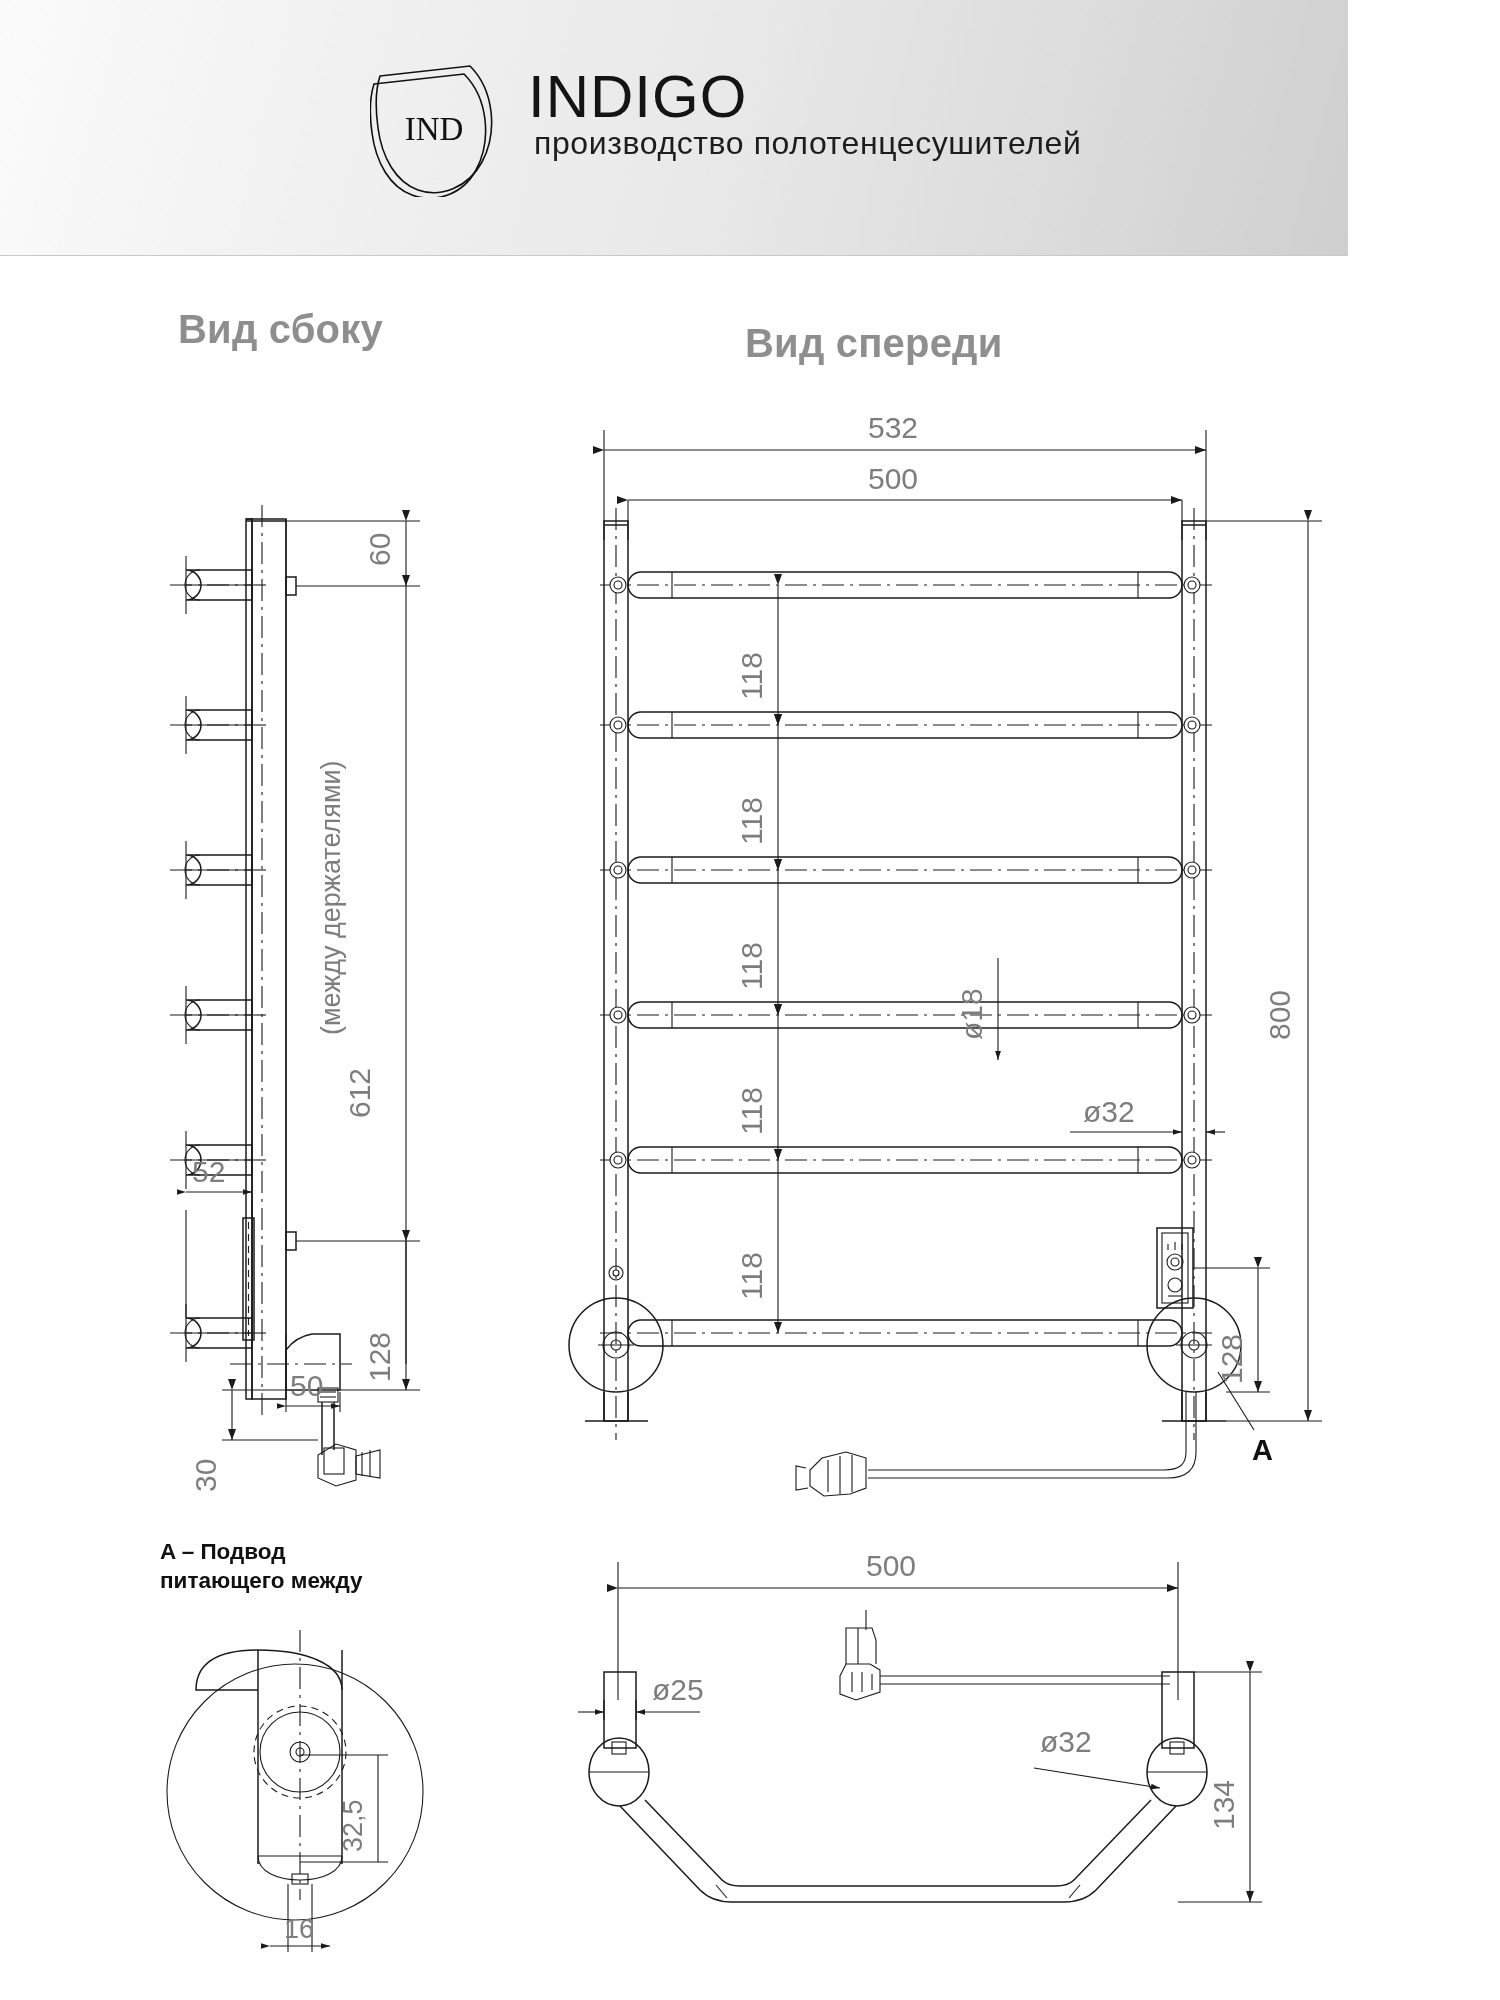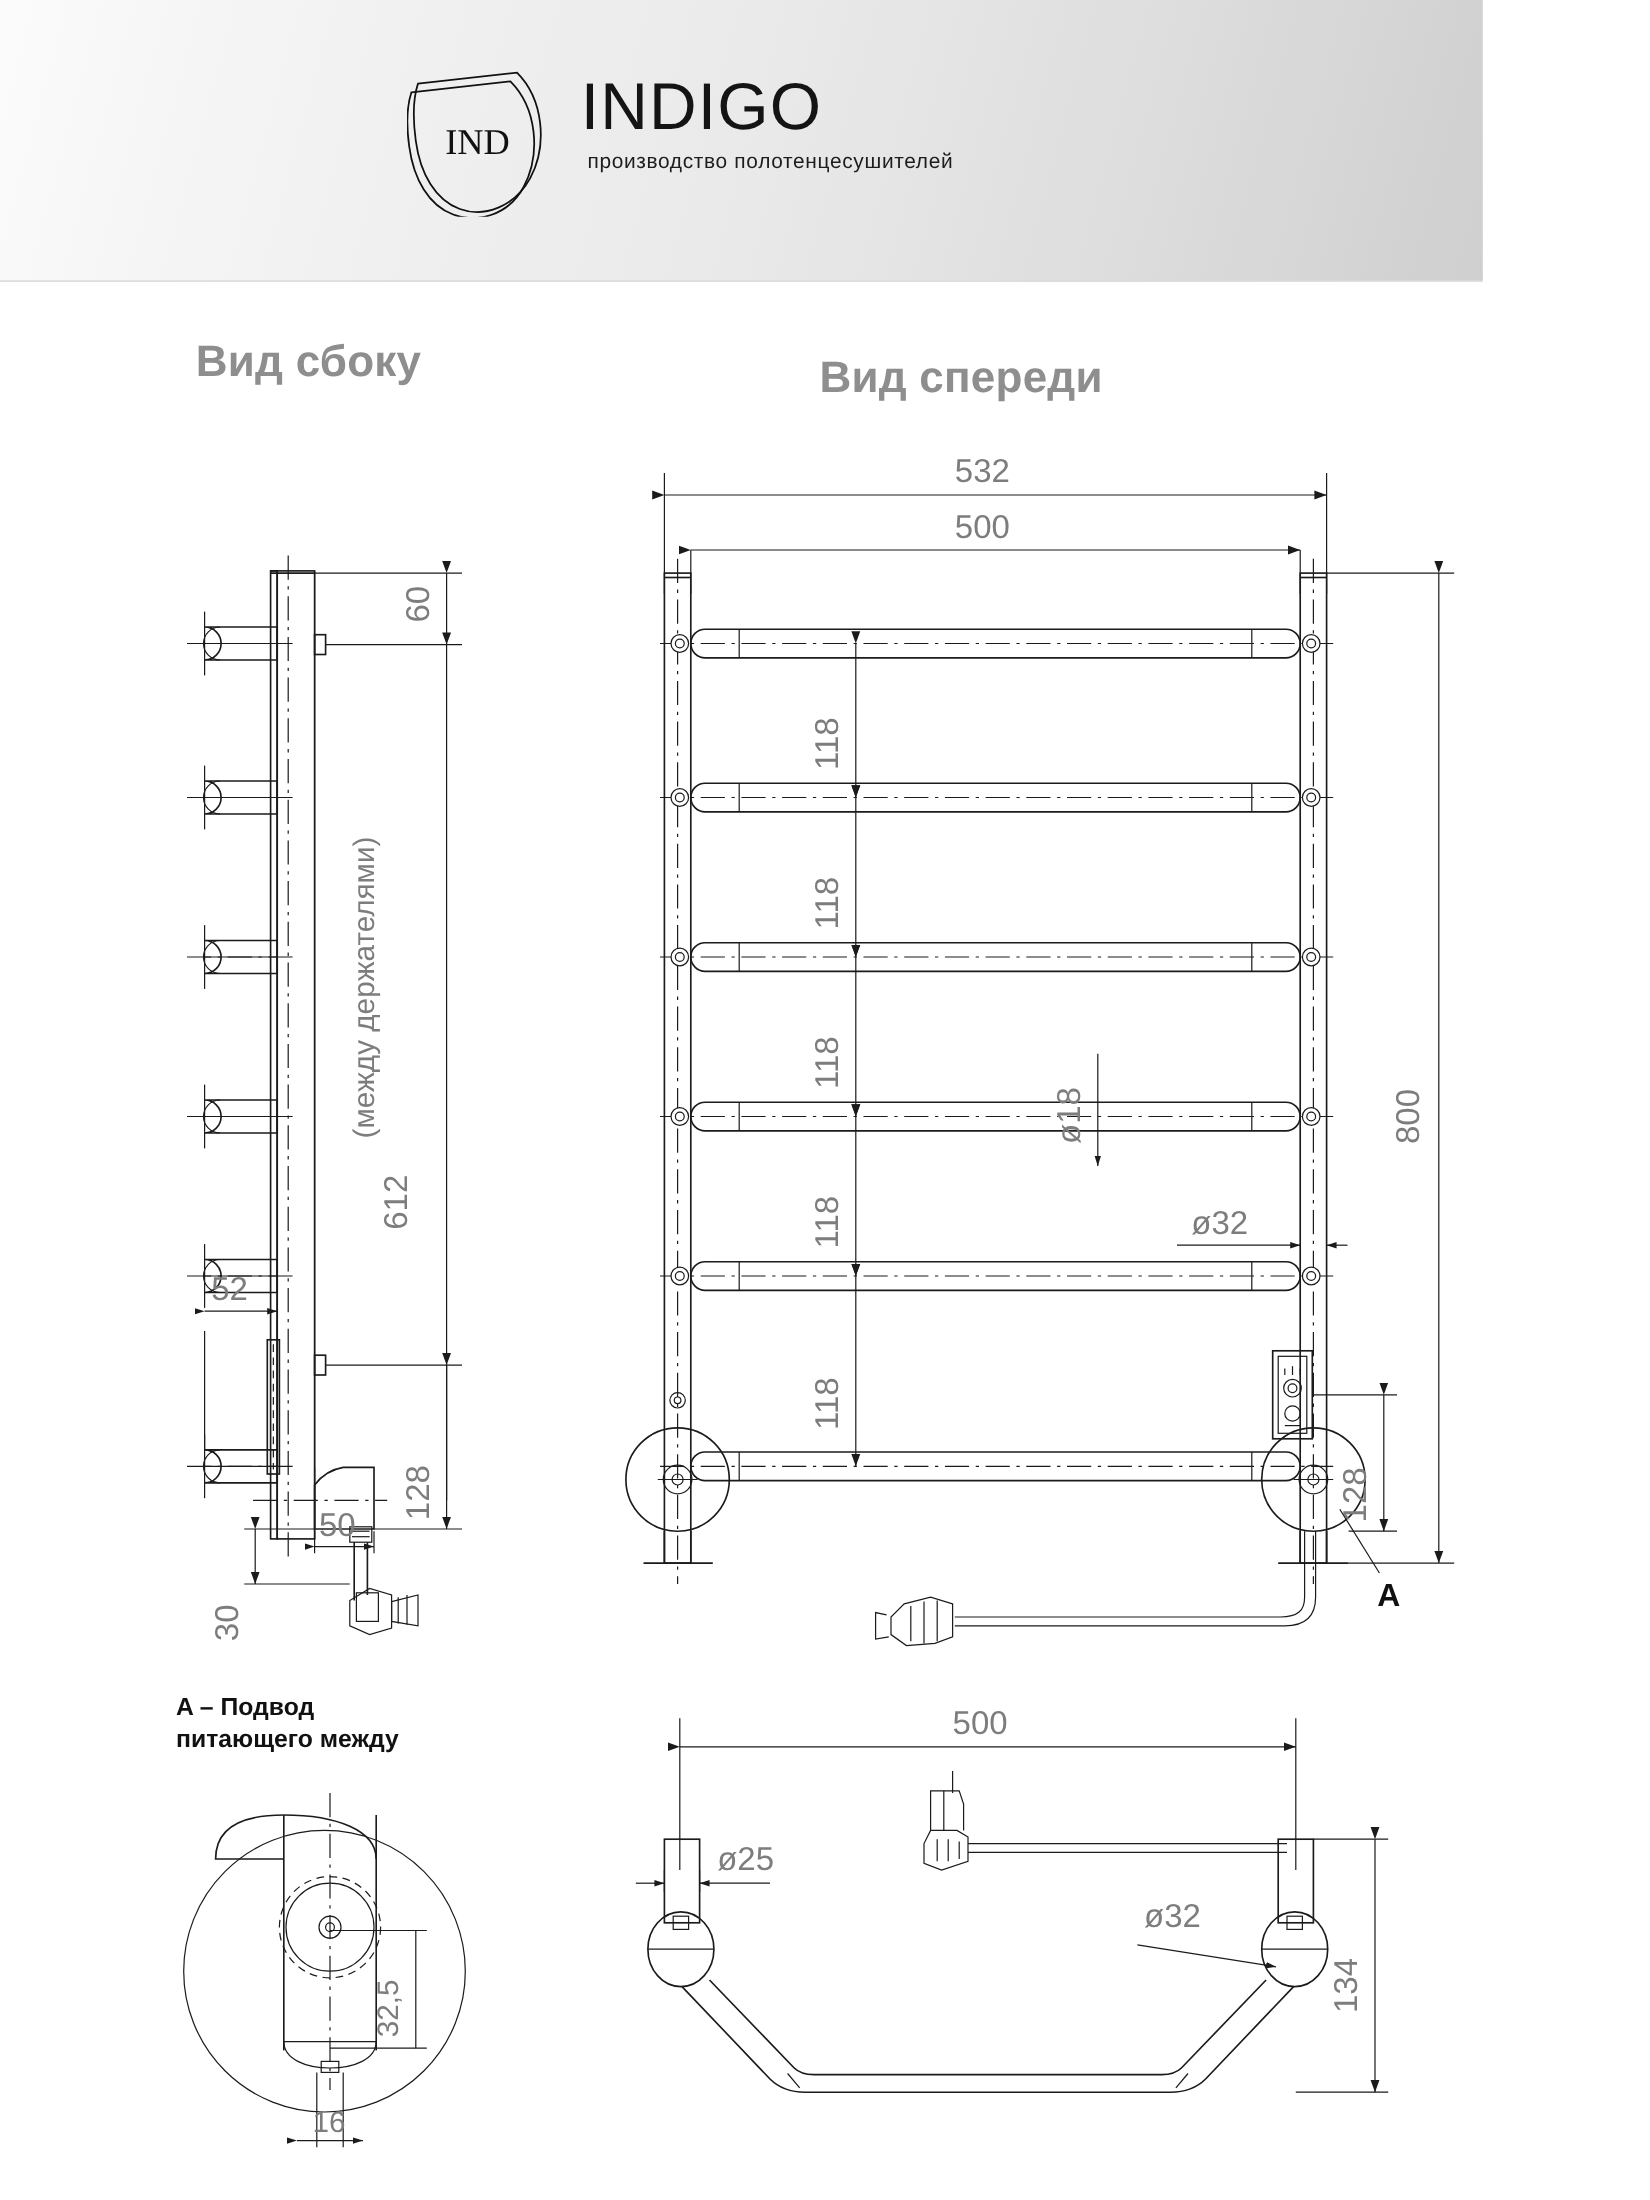--- a/index.html
+++ b/index.html
@@ -7,21 +7,21 @@
        font-family:"Liberation Sans","DejaVu Sans",sans-serif;}
 
   
   #header{position:absolute;left:0;top:0;width:1348px;height:255px;
           background:linear-gradient(105deg,#fbfbfb 0%,#f2f2f2 22%,#e9e9e9 52%,#dcdcdc 78%,#cfcfcf 100%);
           border-bottom:1px solid #c9c9c9;}
   #logo-wrap{position:absolute;left:370px;top:62px;display:flex;align-items:flex-start;}
   #logo-mark{width:130px;height:135px;position:relative;flex:0 0 auto;}
   #logo-text-wrap{margin-left:28px;padding-top:6px;}
   #brand{font-size:60px;line-height:.95;letter-spacing:1px;color:#141414;font-weight:400;}
-  #tagline{font-size:19px;letter-spacing:.6px;color:#1d1d1d;margin-top:12px;margin-left:6px;}
+  #tagline{font-size:32px;letter-spacing:.6px;color:#1d1d1d;margin-top:0;margin-left:6px;}
 
   
   .view-title{position:absolute;color:#8e8e8e;font-weight:bold;font-size:40px;letter-spacing:.2px;}
   #title-side{left:178px;top:307px;}
   #title-front{left:745px;top:321px;}
   #detail-title{position:absolute;left:160px;top:1538px;width:290px;text-align:left;
                 color:#111;font-weight:bold;font-size:22.5px;line-height:1.28;}
 
   
   svg.draw{position:absolute;left:0;top:0;width:1500px;height:2000px;overflow:visible;}

